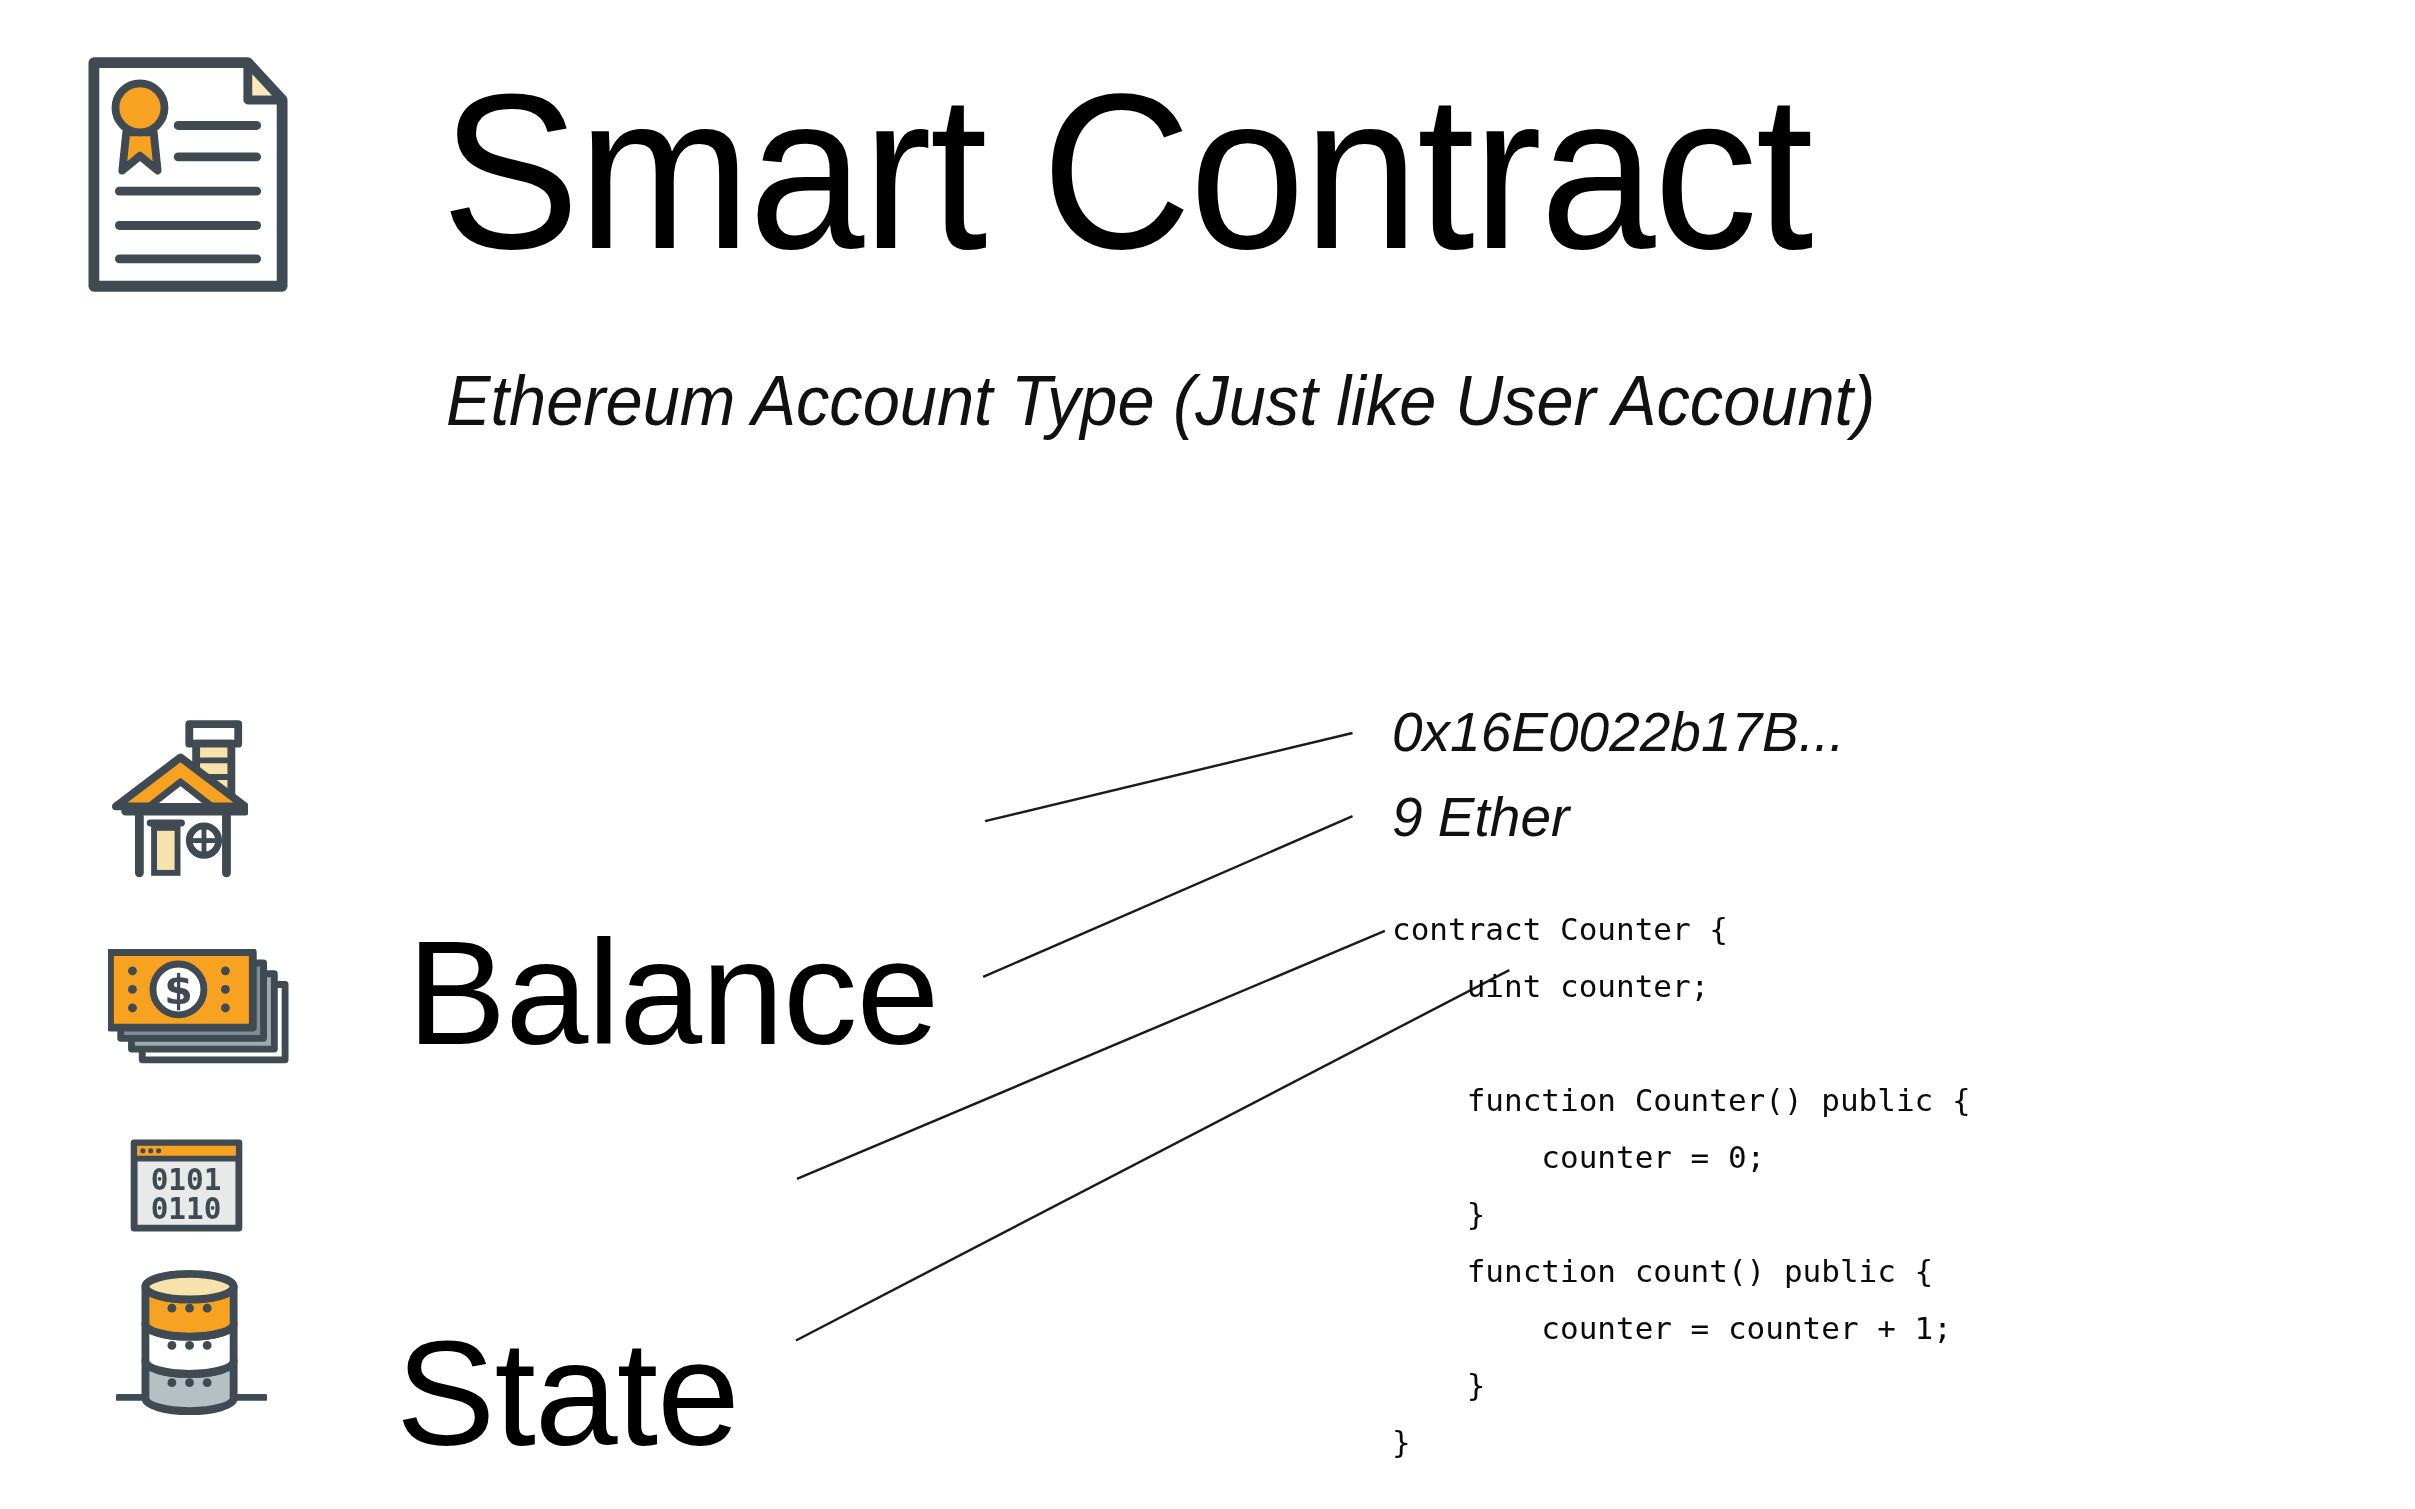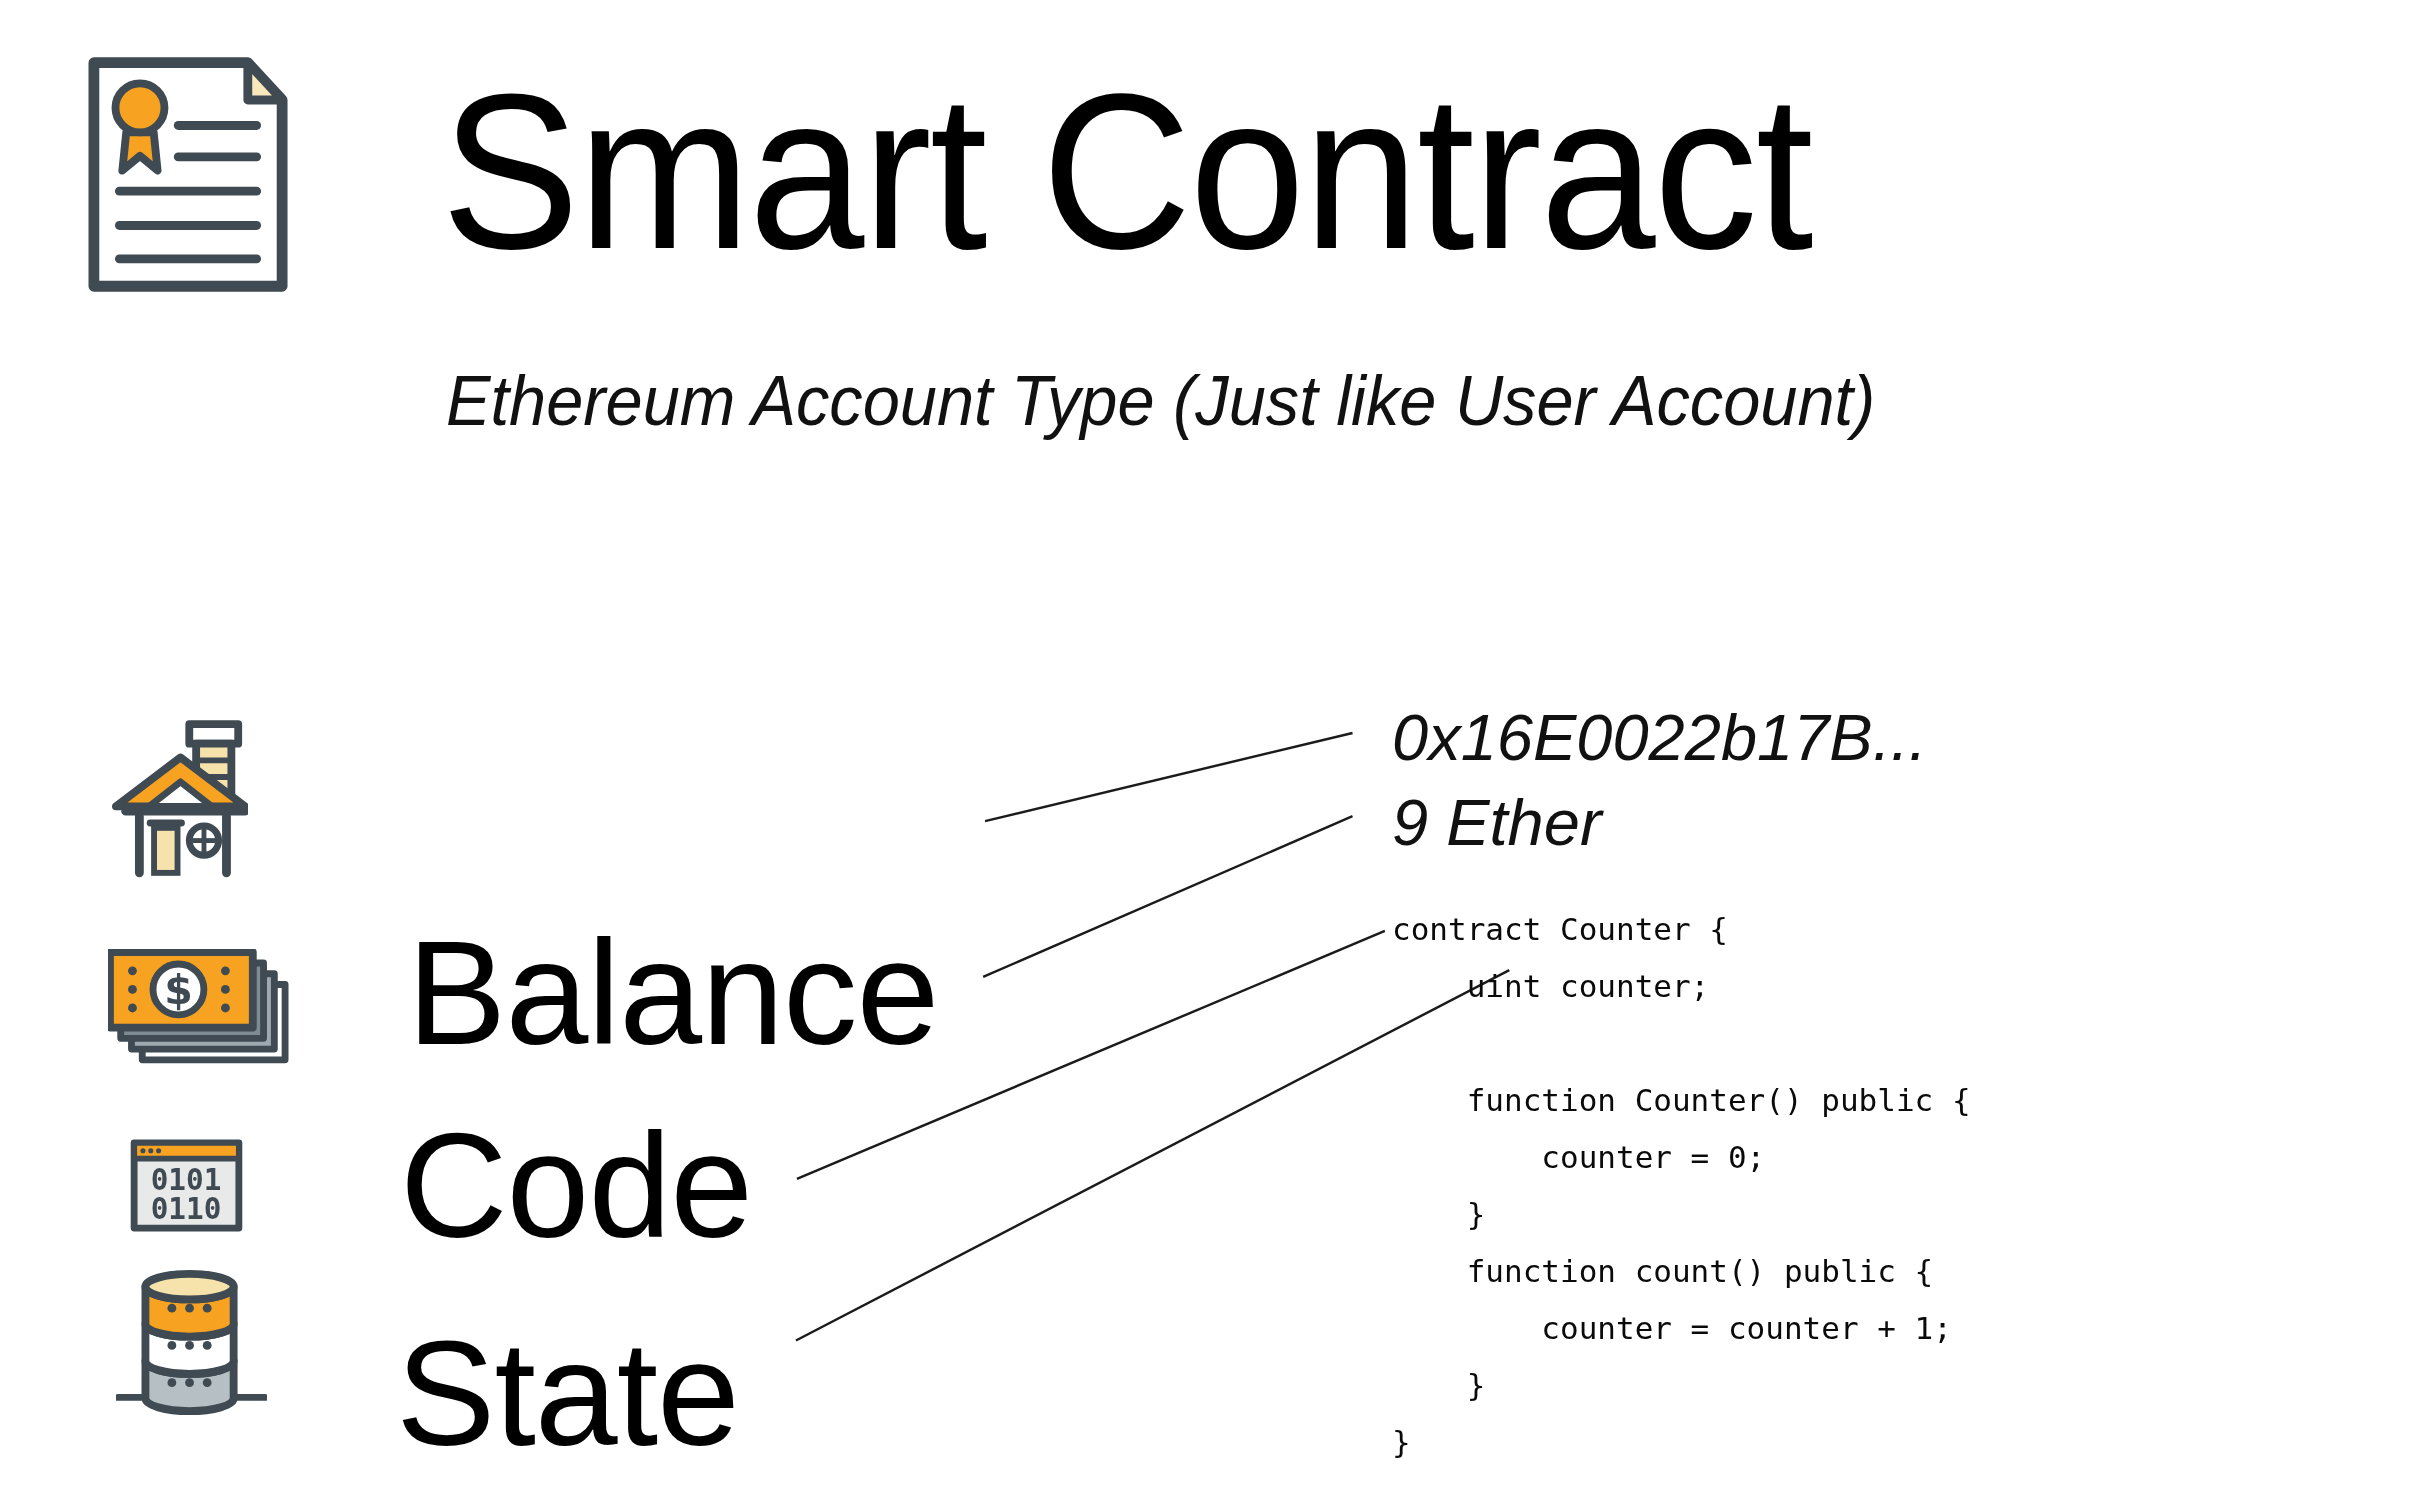--- a/index.html
+++ b/index.html
@@ -30,21 +30,21 @@
   .prop-label{
     position:absolute;font-size:149px;font-weight:100;line-height:1;
     letter-spacing:-1px;white-space:nowrap;
   }
   .lbl-address{left:412px;top:728px;}
   .lbl-balance{left:407px;top:918px;}
   .lbl-code{left:400px;top:1111px;}
   .lbl-state{left:396px;top:1319px;}
 
   .value-text{
-    position:absolute;font-size:65px;font-style:italic;font-weight:100;
+    position:absolute;font-size:55px;font-style:italic;font-weight:100;
     line-height:1;white-space:nowrap;color:#111;
   }
   .val-address{left:1392px;top:705px;}
   .val-balance{left:1392px;top:790px;}
 
   .code-block{
     position:absolute;left:1392px;top:901px;margin:0;
     font-family:"DejaVu Sans Mono",monospace;font-size:31px;line-height:57px;
     color:#0a0a0a;white-space:pre;
   }
@@ -149,21 +149,20 @@
           <circle cx="75" cy="78" r="4.5"></circle>
           <circle cx="93" cy="78" r="4.5"></circle>
         <circle cx="57" cy="116" r="4.5"></circle>
           <circle cx="75" cy="116" r="4.5"></circle>
           <circle cx="93" cy="116" r="4.5"></circle>
       </g>
     </svg>
   </div>
 
   <div class="prop-label lbl-balance">Balance</div>
-  <div class="prop-label lbl-code">Code</div>
   <div class="prop-label lbl-state">State</div>
 
   <div class="value-text val-address">0x16E0022b17B...</div>
   <div class="value-text val-balance">9 Ether</div>
 
   <pre class="code-block">contract Counter {
     uint counter;
 
     function Counter() public {
         counter = 0;

